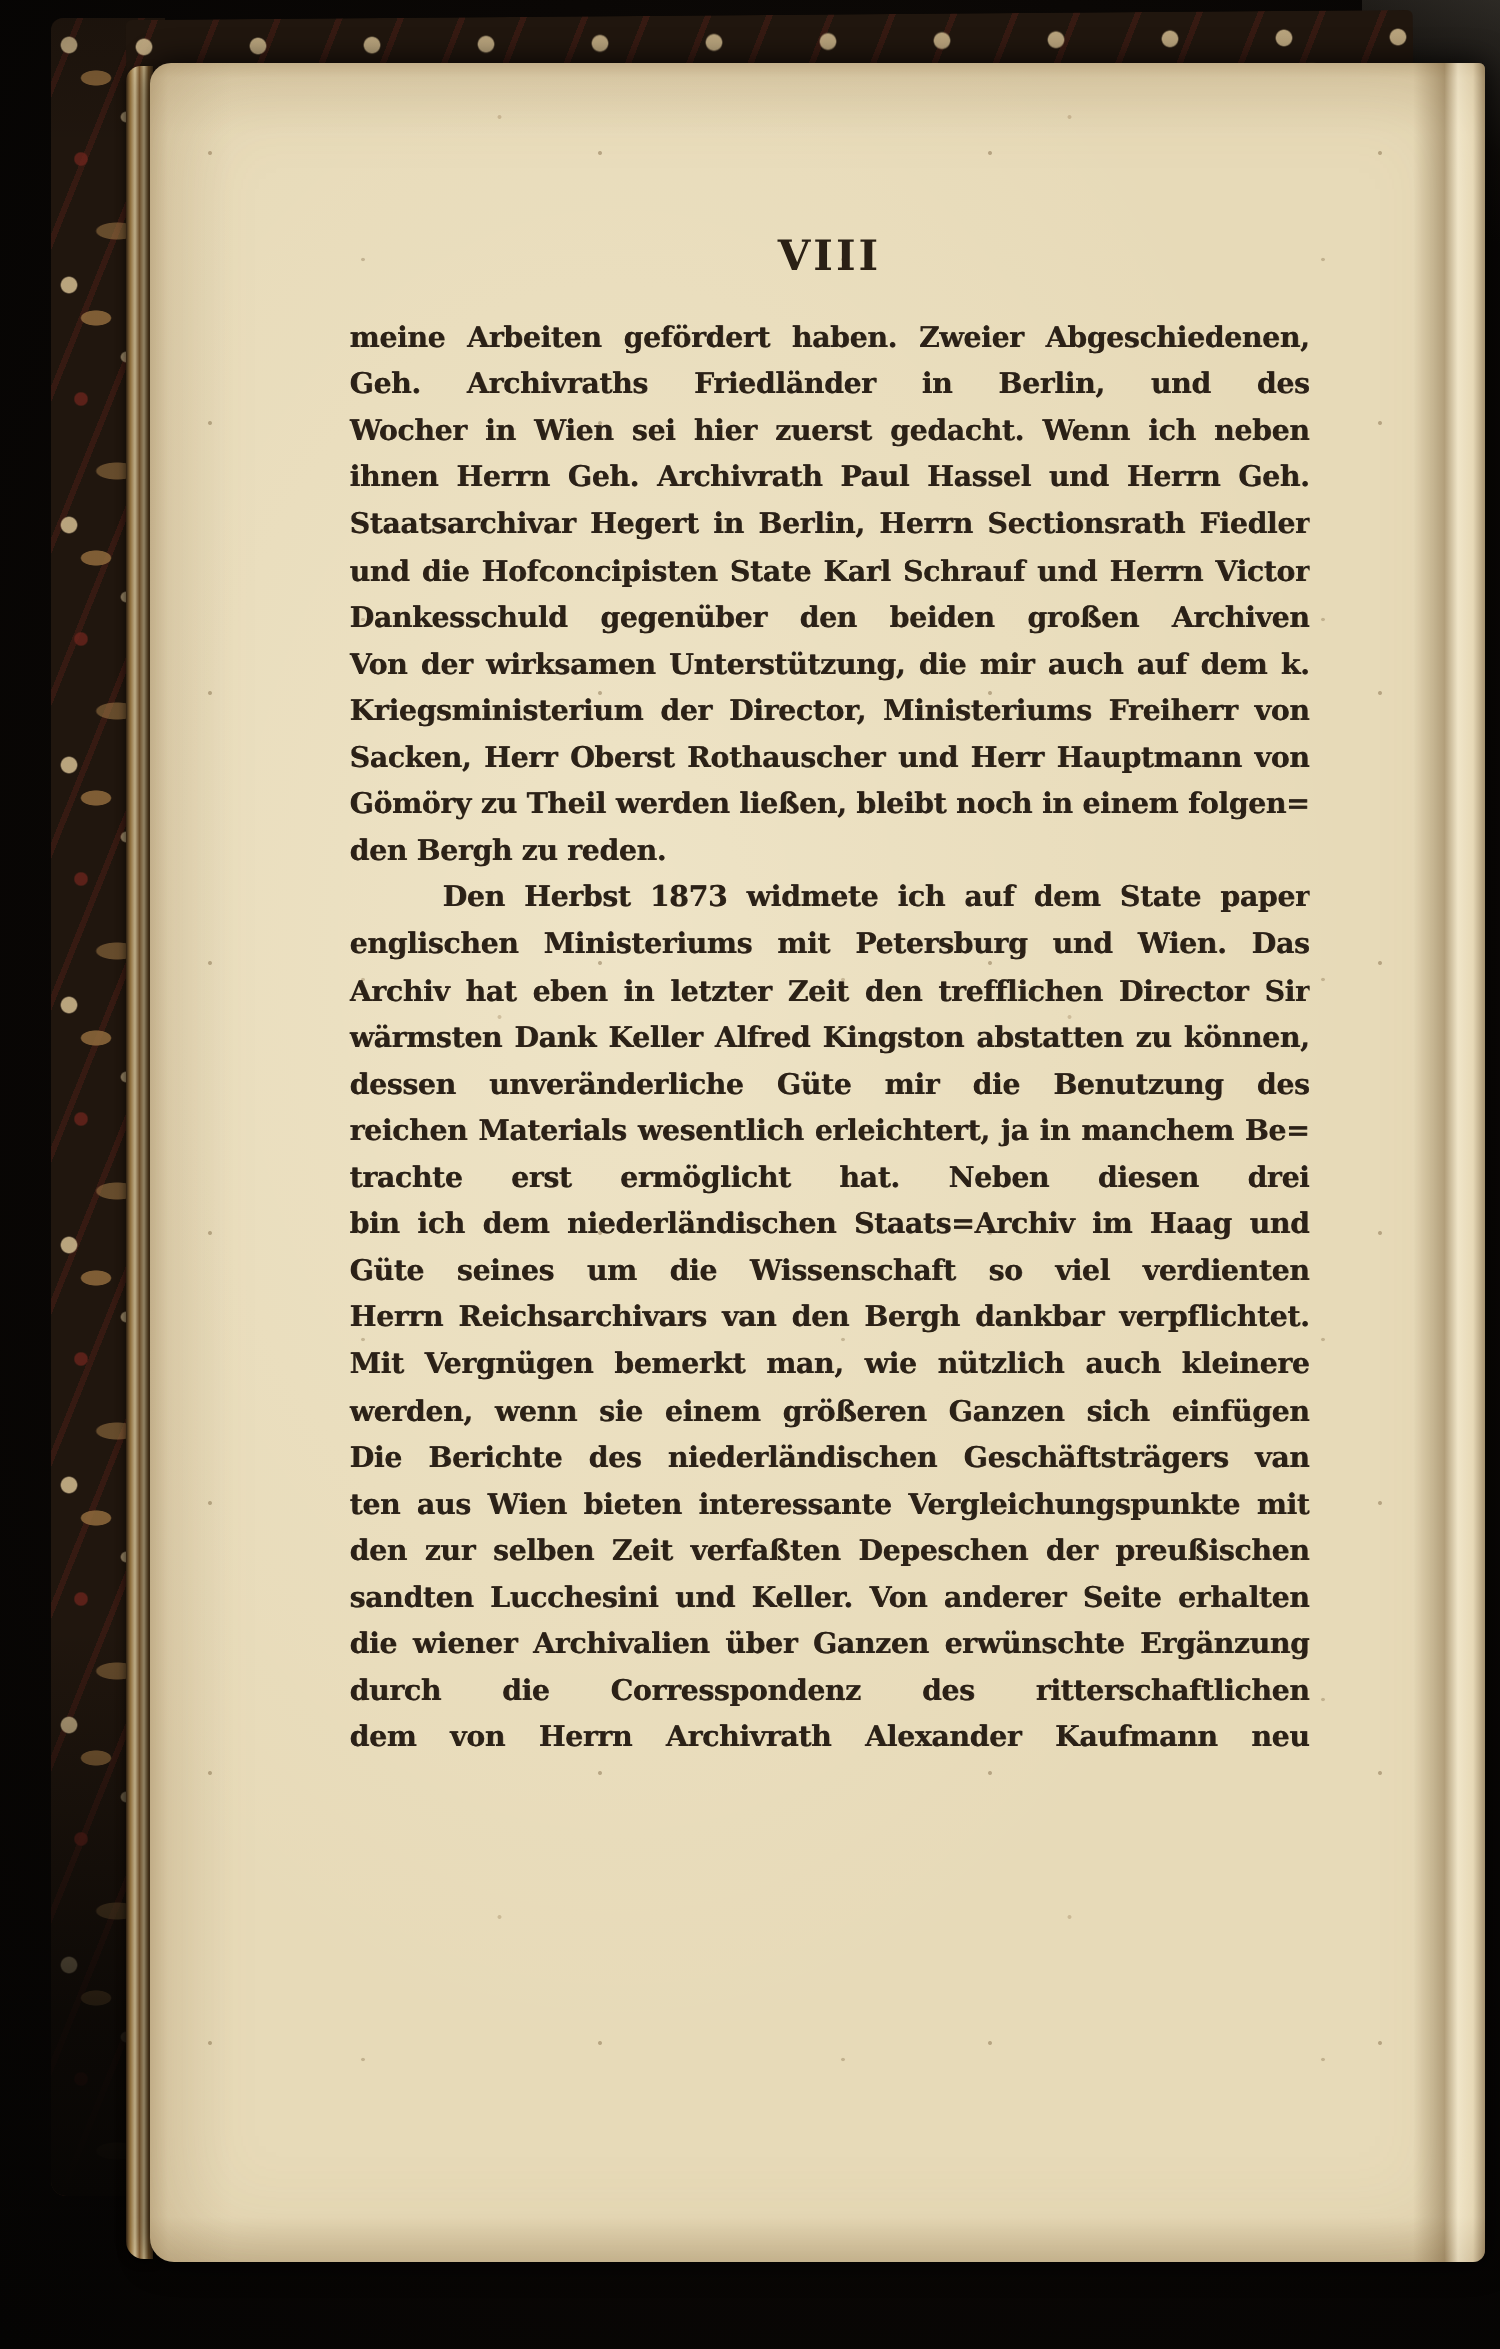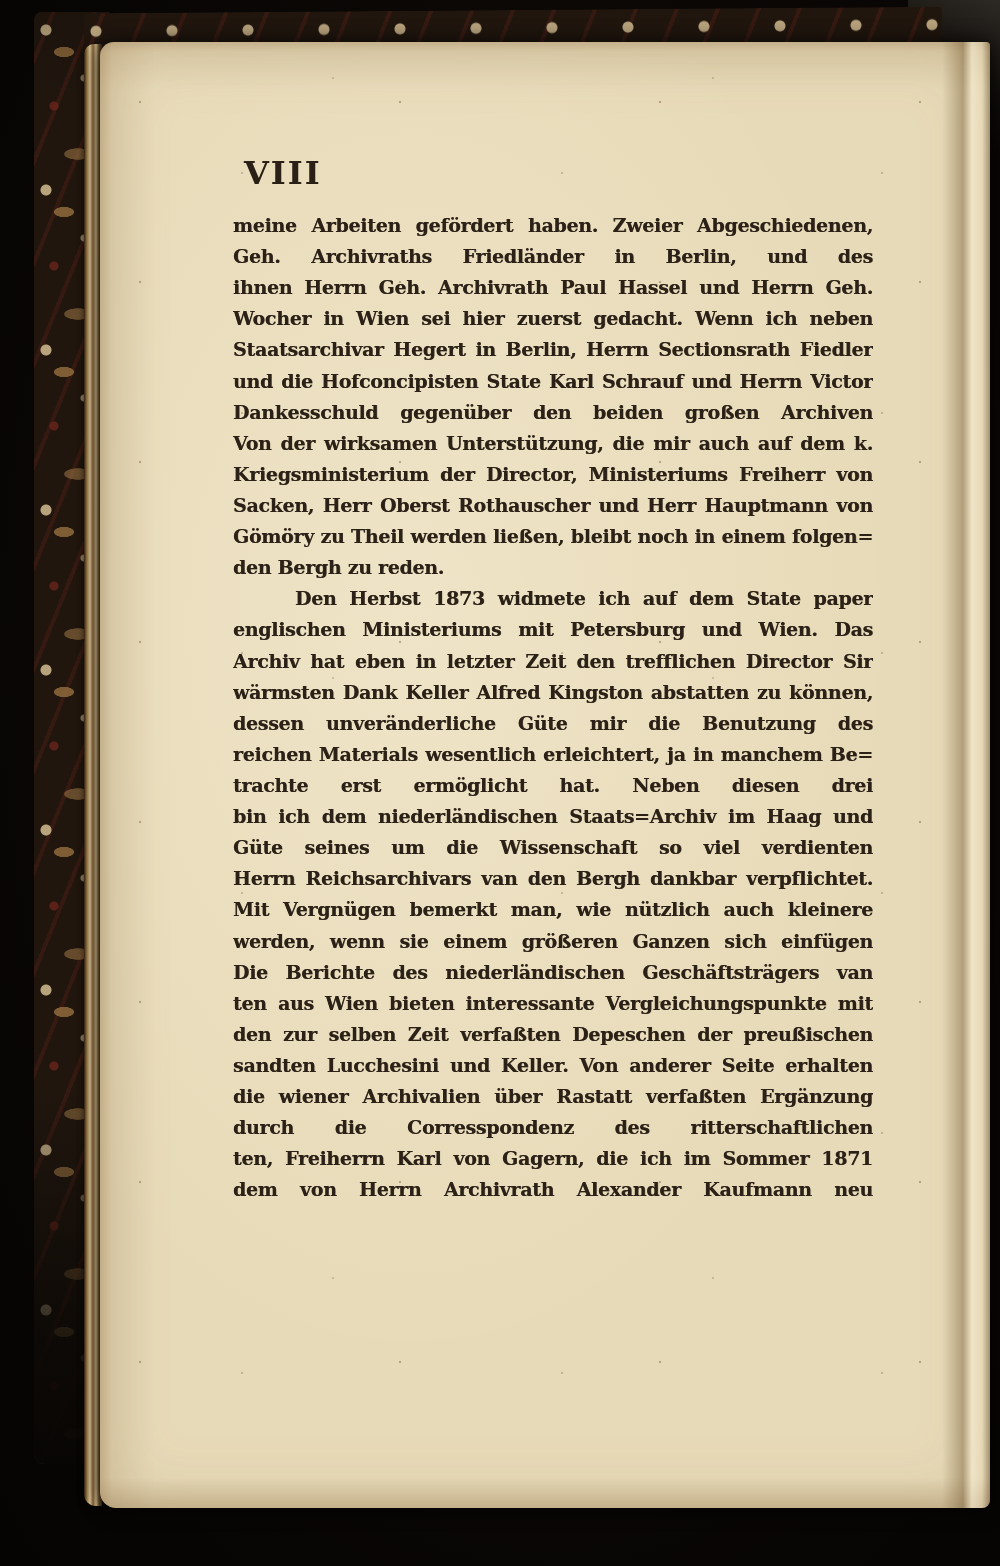--- a/index.html
+++ b/index.html
@@ -84,22 +84,23 @@
     border-radius: 0 4px 8px 0;
     background: linear-gradient(90deg,
       transparent 0,
       rgba(105,78,40,0.26) 14px,
       rgba(105,78,40,0.40) 21px,
       rgba(252,244,220,0.55) 30px,
       rgba(244,232,202,0.35) 40px,
       rgba(95,70,38,0.45) 48px);
   }
   .page-number {
-    position: absolute; left: 144px; top: 112px; width: 640px;
-    font-size: 32px; font-weight: bold; letter-spacing: 2px;
+    position: absolute; left: 133px; top: 112px; width: 640px;
+    text-align: center;
+    font-size: 28px; font-weight: bold; letter-spacing: 2px;
     color: #2a2015;
   }
   .text-block {
     position: absolute; left: 133px; top: 168px; width: 640px;
     font-size: 19px; font-weight: bold; letter-spacing: -0.3px;
     color: #2b2117;
     text-shadow: 0.3px 0 0 rgba(43,33,23,0.65);
   }
   .line {
     height: 31.12px; line-height: 31.12px;
@@ -125,22 +126,22 @@
   <div class="page-stack"></div>
 
   <div class="page">
     <div class="page-gutter"></div>
 
     <div class="page-number">VIII</div>
 
     <div class="text-block">
         <div class="line">meine Arbeiten gefördert haben. Zweier Abgeschiedenen, des</div>
         <div class="line">Geh. Archivraths Friedländer in Berlin, und des Sectionsrathes</div>
+        <div class="line">Wocher in Wien sei hier zuerst gedacht. Wenn ich neben</div>
         <div class="line">ihnen Herrn Geh. Archivrath Paul Hassel und Herrn Geh.</div>
-        <div class="line">Wocher in Wien sei hier zuerst gedacht. Wenn ich neben</div>
         <div class="line">Staatsarchivar Hegert in Berlin, Herrn Sectionsrath Fiedler</div>
         <div class="line">und die Hofconcipisten State Karl Schrauf und Herrn Victor</div>
         <div class="line">Dankesschuld gegenüber den beiden großen Archiven angedeutet.</div>
         <div class="line">Von der wirksamen Unterstützung, die mir auch auf dem k. k.</div>
         <div class="line">Kriegsministerium der Director, Ministeriums Freiherr von</div>
         <div class="line">Sacken, Herr Oberst Rothauscher und Herr Hauptmann von</div>
         <div class="line">Gömöry zu Theil werden ließen, bleibt noch in einem folgen=</div>
         <div class="line para-end">den Bergh zu reden.</div>
         <div class="line indent">Den Herbst 1873 widmete ich auf dem State paper</div>
         <div class="line">englischen Ministeriums mit Petersburg und Wien. Das</div>
@@ -151,20 +152,19 @@
         <div class="line">trachte erst ermöglicht hat. Neben diesen drei Haupt=Archiven</div>
         <div class="line">bin ich dem niederländischen Staats=Archiv im Haag und der</div>
         <div class="line">Güte seines um die Wissenschaft so viel verdienten Vorstehers,</div>
         <div class="line">Herrn Reichsarchivars van den Bergh dankbar verpflichtet.</div>
         <div class="line">Mit Vergnügen bemerkt man, wie nützlich auch kleinere Notizen</div>
         <div class="line">werden, wenn sie einem größeren Ganzen sich einfügen können.</div>
         <div class="line">Die Berichte des niederländischen Geschäftsträgers van Haef=</div>
         <div class="line">ten aus Wien bieten interessante Vergleichungspunkte mit</div>
         <div class="line">den zur selben Zeit verfaßten Depeschen der preußischen Ge=</div>
         <div class="line">sandten Lucchesini und Keller. Von anderer Seite erhalten</div>
-        <div class="line">die wiener Archivalien über Rastatt verfaßten Ergänzung</div>
+        <div class="line">die wiener Archivalien über Ganzen erwünschte Ergänzung</div>
         <div class="line">durch die Corresspondenz des ritterschaftlichen Congreß=Gesand=</div>
-        <div class="line">ten, Freiherrn Karl von Gagern, die ich im Sommer 1871</div>
         <div class="line">dem von Herrn Archivrath Alexander Kaufmann neu geordneten</div>
       </div>
   </div>
 
 </div>
 
 </body></html>

